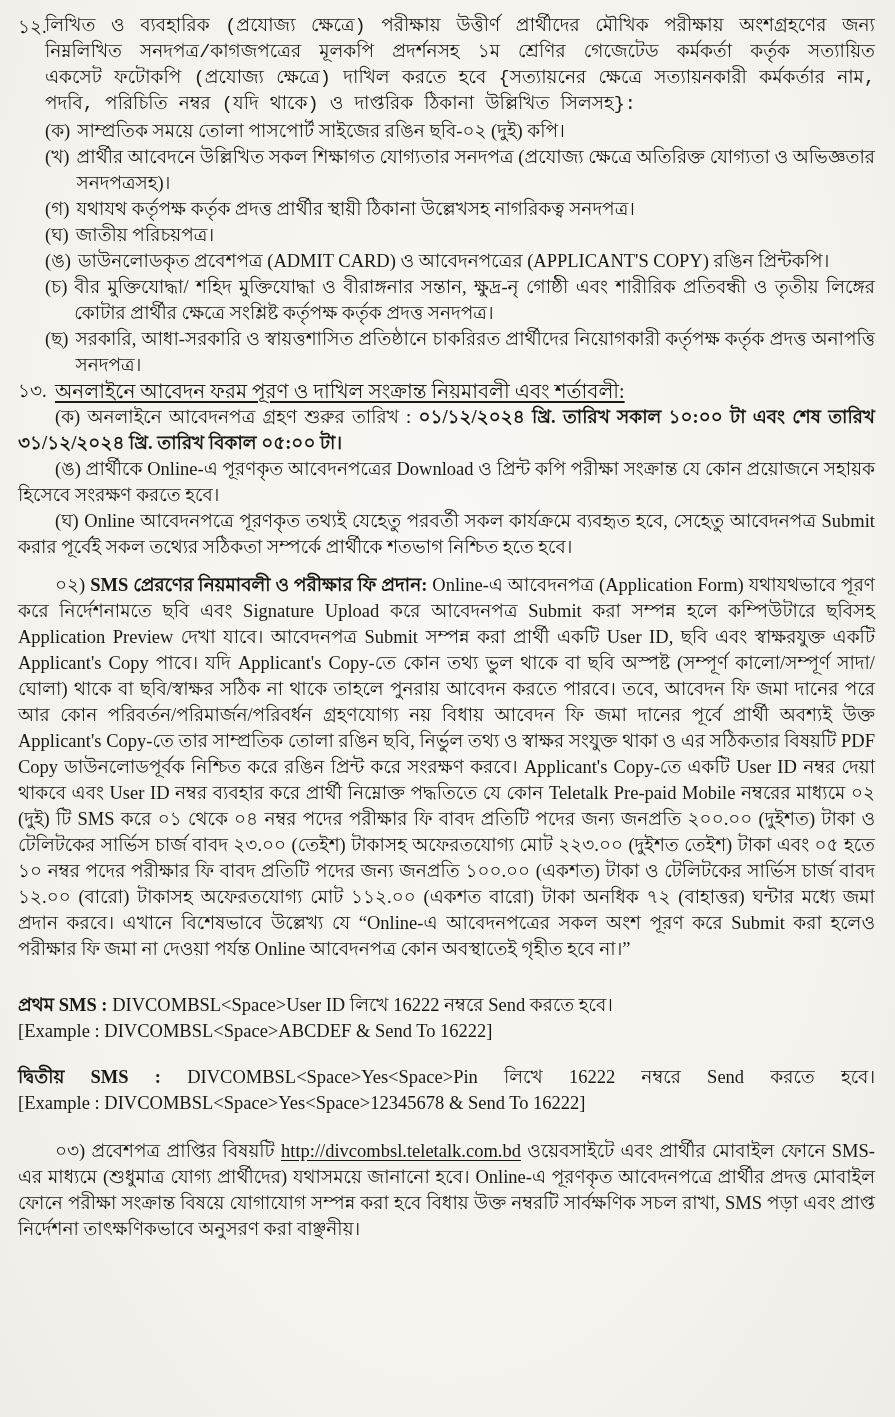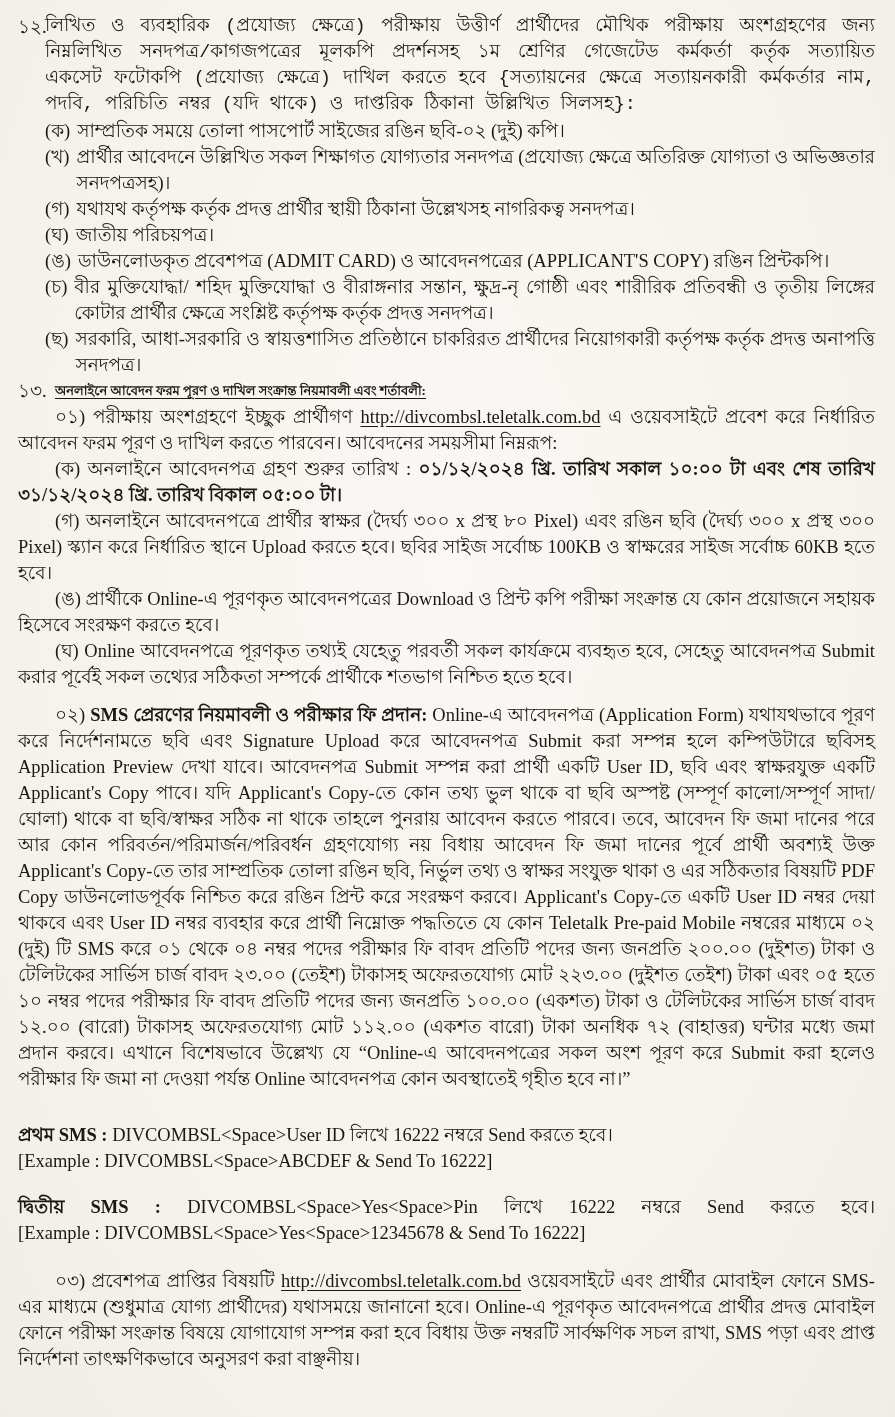--- a/index.html
+++ b/index.html
@@ -26,23 +26,23 @@
   .hang { display: flex; align-items: flex-start; }
   .num { flex: none; width: 27px; }
   .hang .body { flex: 1; font-family: Liberation Mono, monospace; }
   .sub { display: flex; align-items: flex-start; margin-left: 27px; }
   .sub .lbl { flex: none; margin-right: 7px; white-space: nowrap; }
   .sub .txt { flex: 1; }
   .h13 .num { width: 37px; }
   .heading {
     flex: 1;
     margin: 0;
-    font-size: 13px;
+    font-size: 20px;
     line-height: 26px;
-    font-weight: bold;
+    font-weight: normal;
     text-decoration: underline;
     text-underline-offset: 3px;
     text-align: left;
   }
   .para { text-indent: 37px; }
   .gap-lg { margin-top: 12px; }
   .sms-block-1 { margin-top: 30px; }
   .sms-block-2 { margin-top: 20px; }
   .para-03 { margin-top: 22px; }
   .jlast { text-align-last: justify; }
@@ -88,23 +88,21 @@
       <p class="txt">সরকারি, আধা-সরকারি ও স্বায়ত্তশাসিত প্রতিষ্ঠানে চাকরিরত প্রার্থীদের নিয়োগকারী কর্তৃপক্ষ কর্তৃক প্রদত্ত অনাপত্তি সনদপত্র।</p>
     </div>
   </section>
 
   <section>
     <div class="hang h13">
       <span class="num">১৩.</span>
       <h2 class="heading">অনলাইনে আবেদন ফরম পূরণ ও দাখিল সংক্রান্ত নিয়মাবলী এবং শর্তাবলী:</h2>
     </div>
 
-    <p class="para"><span>০১) পরীক্ষায় অংশগ্রহণে ইচ্ছুক প্রার্থীগণ </span><span class="u">http://divcombsl.teletalk.com.bd</span><span> এ ওয়েবসাইটে প্রবেশ করে নির্ধারিত আবেদন ফরম পূরণ ও দাখিল করতে পারবেন। আবেদনের সময়সীমা নিম্নরূপ:</span></p>
     <p class="para"><span>(ক) অনলাইনে আবেদনপত্র গ্রহণ শুরুর তারিখ : </span><span class="b">০১/১২/২০২৪ খ্রি. তারিখ সকাল ১০:০০ টা এবং শেষ তারিখ ৩১/১২/২০২৪ খ্রি. তারিখ বিকাল ০৫:০০ টা।</span></p>
-    <p class="para"><span>(গ) অনলাইনে আবেদনপত্রে প্রার্থীর স্বাক্ষর (দৈর্ঘ্য ৩০০ x প্রস্থ ৮০ Pixel) এবং রঙিন ছবি (দৈর্ঘ্য ৩০০ x প্রস্থ ৩০০ Pixel) স্ক্যান করে নির্ধারিত স্থানে Upload করতে হবে। ছবির সাইজ সর্বোচ্চ 100KB ও স্বাক্ষরের সাইজ সর্বোচ্চ 60KB হতে হবে।</span></p>
     <p class="para"><span>(ঙ) প্রার্থীকে Online-এ পূরণকৃত আবেদনপত্রের Download ও প্রিন্ট কপি পরীক্ষা সংক্রান্ত যে কোন প্রয়োজনে সহায়ক হিসেবে সংরক্ষণ করতে হবে।</span></p>
     <p class="para"><span>(ঘ) Online আবেদনপত্রে পূরণকৃত তথ্যই যেহেতু পরবর্তী সকল কার্যক্রমে ব্যবহৃত হবে, সেহেতু আবেদনপত্র Submit করার পূর্বেই সকল তথ্যের সঠিকতা সম্পর্কে প্রার্থীকে শতভাগ নিশ্চিত হতে হবে।</span></p>
 
     <p class="para gap-lg"><span>০২) </span><span class="b">SMS প্রেরণের নিয়মাবলী ও পরীক্ষার ফি প্রদান:</span><span> Online-এ আবেদনপত্র (Application Form) যথাযথভাবে পূরণ করে নির্দেশনামতে ছবি এবং Signature Upload করে আবেদনপত্র Submit করা সম্পন্ন হলে কম্পিউটারে ছবিসহ Application Preview দেখা যাবে। আবেদনপত্র Submit সম্পন্ন করা প্রার্থী একটি User ID, ছবি এবং স্বাক্ষরযুক্ত একটি Applicant's Copy পাবে। যদি Applicant's Copy-তে কোন তথ্য ভুল থাকে বা ছবি অস্পষ্ট (সম্পূর্ণ কালো/সম্পূর্ণ সাদা/ঘোলা) থাকে বা ছবি/স্বাক্ষর সঠিক না থাকে তাহলে পুনরায় আবেদন করতে পারবে। তবে, আবেদন ফি জমা দানের পরে আর কোন পরিবর্তন/পরিমার্জন/পরিবর্ধন গ্রহণযোগ্য নয় বিধায় আবেদন ফি জমা দানের পূর্বে প্রার্থী অবশ্যই উক্ত Applicant's Copy-তে তার সাম্প্রতিক তোলা রঙিন ছবি, নির্ভুল তথ্য ও স্বাক্ষর সংযুক্ত থাকা ও এর সঠিকতার বিষয়টি PDF Copy ডাউনলোডপূর্বক নিশ্চিত করে রঙিন প্রিন্ট করে সংরক্ষণ করবে। Applicant's Copy-তে একটি User ID নম্বর দেয়া থাকবে এবং User ID নম্বর ব্যবহার করে প্রার্থী নিম্নোক্ত পদ্ধতিতে যে কোন Teletalk Pre-paid Mobile নম্বরের মাধ্যমে ০২ (দুই) টি SMS করে ০১ থেকে ০৪ নম্বর পদের পরীক্ষার ফি বাবদ প্রতিটি পদের জন্য জনপ্রতি ২০০.০০ (দুইশত) টাকা ও টেলিটকের সার্ভিস চার্জ বাবদ ২৩.০০ (তেইশ) টাকাসহ অফেরতযোগ্য মোট ২২৩.০০ (দুইশত তেইশ) টাকা এবং ০৫ হতে ১০ নম্বর পদের পরীক্ষার ফি বাবদ প্রতিটি পদের জন্য জনপ্রতি ১০০.০০ (একশত) টাকা ও টেলিটকের সার্ভিস চার্জ বাবদ ১২.০০ (বারো) টাকাসহ অফেরতযোগ্য মোট ১১২.০০ (একশত বারো) টাকা অনধিক ৭২ (বাহাত্তর) ঘন্টার মধ্যে জমা প্রদান করবে। এখানে বিশেষভাবে উল্লেখ্য যে  “Online-এ আবেদনপত্রের সকল অংশ পূরণ করে Submit করা হলেও পরীক্ষার ফি জমা না দেওয়া পর্যন্ত Online আবেদনপত্র কোন অবস্থাতেই গৃহীত হবে না।”</span></p>
 
     <div class="sms-block-1">
       <p><span class="b">প্রথম SMS : </span><span>DIVCOMBSL&lt;Space&gt;User ID লিখে 16222 নম্বরে Send করতে হবে।</span></p>
       <p class="example">[Example : DIVCOMBSL&lt;Space&gt;ABCDEF &amp; Send To 16222]</p>
     </div>
 

